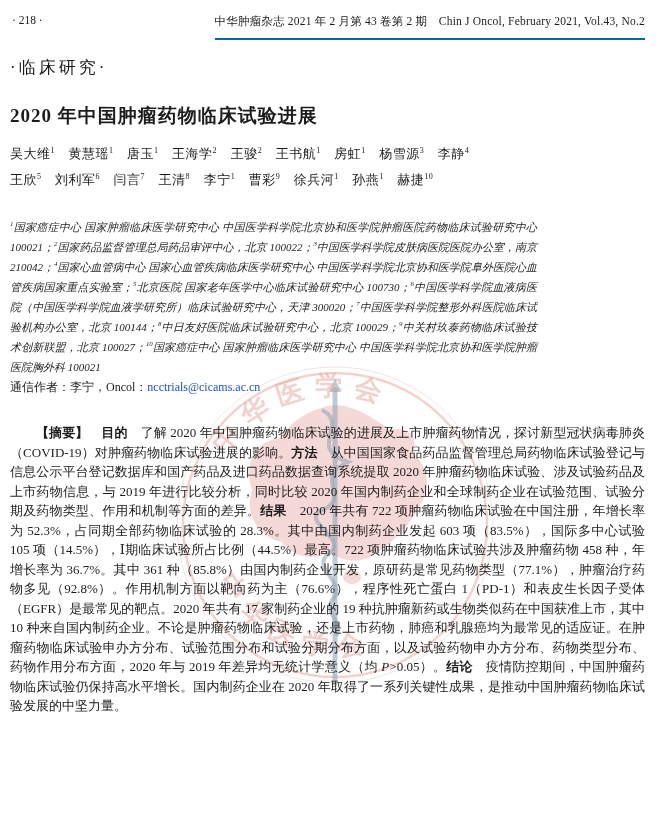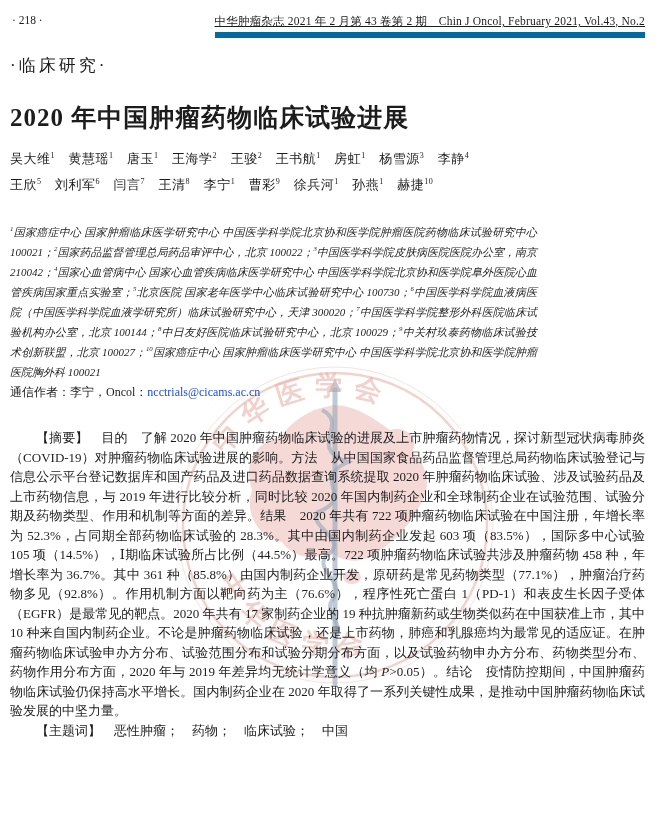--- a/index.html
+++ b/index.html
@@ -13,43 +13,42 @@
   }
   .page{
     position:relative;
     width:659px;height:827px;
   }
   .content{
     position:relative;
     z-index:1;
     padding:14px 14px 0 10px;
   }
-  .b{font-weight:normal;}
+  .b{font-weight:bold;}
   .i{font-style:italic;}
   sup{font-size:0.62em;line-height:0;vertical-align:super;}
   
   .hdr{
     display:flex;justify-content:space-between;
     font-size:11.5px;
   }
   .hdr .pageno{padding-left:2px;}
   .hdr .journal{
-    border-bottom:6px solid #0369a1;
-    padding-bottom:3px;
+    border-bottom:2px solid #0369a1;
+    padding-bottom:9px;
     letter-spacing:0.2px;
-    text-decoration:underline;
   }
   .section-label{
     text-align:left;
     font-size:17px;
     letter-spacing:3px;
     margin:16px 6px 0 0;
   }
   .title{
-    font-size:25px;
+    font-size:19px;
     font-weight:bold;
     letter-spacing:1px;
     margin-top:24px;
   }
   .authors{
     margin-top:12px;
     font-size:13px;
     line-height:26px;
     letter-spacing:0.5px;
   }
@@ -151,18 +150,17 @@
     </div>
 
     <div class="affil"><sup>1</sup><span>国家癌症中心 国家肿瘤临床医学研究中心 中国医学科学院北京协和医学院肿瘤医院药物临床试验研究中心 100021；</span><sup>2</sup><span>国家药品监督管理总局药品审评中心，北京 100022；</span><sup>3</sup><span>中国医学科学院皮肤病医院医院办公室，南京 210042；</span><sup>4</sup><span>国家心血管病中心 国家心血管疾病临床医学研究中心 中国医学科学院北京协和医学院阜外医院心血管疾病国家重点实验室；</span><sup>5</sup><span>北京医院 国家老年医学中心临床试验研究中心 100730；</span><sup>6</sup><span>中国医学科学院血液病医院（中国医学科学院血液学研究所）临床试验研究中心，天津 300020；</span><sup>7</sup><span>中国医学科学院整形外科医院临床试验机构办公室，北京 100144；</span><sup>8</sup><span>中日友好医院临床试验研究中心，北京 100029；</span><sup>9</sup><span>中关村玖泰药物临床试验技术创新联盟，北京 100027；</span><sup>10</sup><span>国家癌症中心 国家肿瘤临床医学研究中心 中国医学科学院北京协和医学院肿瘤医院胸外科 100021</span></div>
 
     <div class="corr">
       <span>通信作者：李宁，Oncol：</span><a href="#">ncctrials@cicams.ac.cn</a>
     </div>
 
     <div class="abstract"><span class="b">【摘要】</span><span>　</span><span class="b">目的</span><span>　了解 2020 年中国肿瘤药物临床试验的进展及上市肿瘤药物情况，探讨新型冠状病毒肺炎（COVID-19）对肿瘤药物临床试验进展的影响。</span><span class="b">方法</span><span>　从中国国家食品药品监督管理总局药物临床试验登记与信息公示平台登记数据库和国产药品及进口药品数据查询系统提取 2020 年肿瘤药物临床试验、涉及试验药品及上市药物信息，与 2019 年进行比较分析，同时比较 2020 年国内制药企业和全球制药企业在试验范围、试验分期及药物类型、作用和机制等方面的差异。</span><span class="b">结果</span><span>　2020 年共有 722 项肿瘤药物临床试验在中国注册，年增长率为 52.3%，占同期全部药物临床试验的 28.3%。其中由国内制药企业发起 603 项（83.5%），国际多中心试验 105 项（14.5%），Ⅰ期临床试验所占比例（44.5%）最高。722 项肿瘤药物临床试验共涉及肿瘤药物 458 种，年增长率为 36.7%。其中 361 种（85.8%）由国内制药企业开发，原研药是常见药物类型（77.1%），肿瘤治疗药物多见（92.8%）。作用机制方面以靶向药为主（76.6%），程序性死亡蛋白 1（PD-1）和表皮生长因子受体（EGFR）是最常见的靶点。2020 年共有 17 家制药企业的 19 种抗肿瘤新药或生物类似药在中国获准上市，其中 10 种来自国内制药企业。不论是肿瘤药物临床试验，还是上市药物，肺癌和乳腺癌均为最常见的适应证。在肿瘤药物临床试验申办方分布、试验范围分布和试验分期分布方面，以及试验药物申办方分布、药物类型分布、药物作用分布方面，2020 年与 2019 年差异均无统计学意义（均 </span><span class="i">P</span><span>&gt;0.05）。</span><span class="b">结论</span><span>　疫情防控期间，中国肿瘤药物临床试验仍保持高水平增长。国内制药企业在 2020 年取得了一系列关键性成果，是推动中国肿瘤药物临床试验发展的中坚力量。</span></div>
 
-    <div class="metaline"><span class="b">【主题词】</span><span>　恶性肿瘤；　药物；　临床试验；　中国</span></div>
 
 
 
   </div>
 </div>
 
 </body></html>

